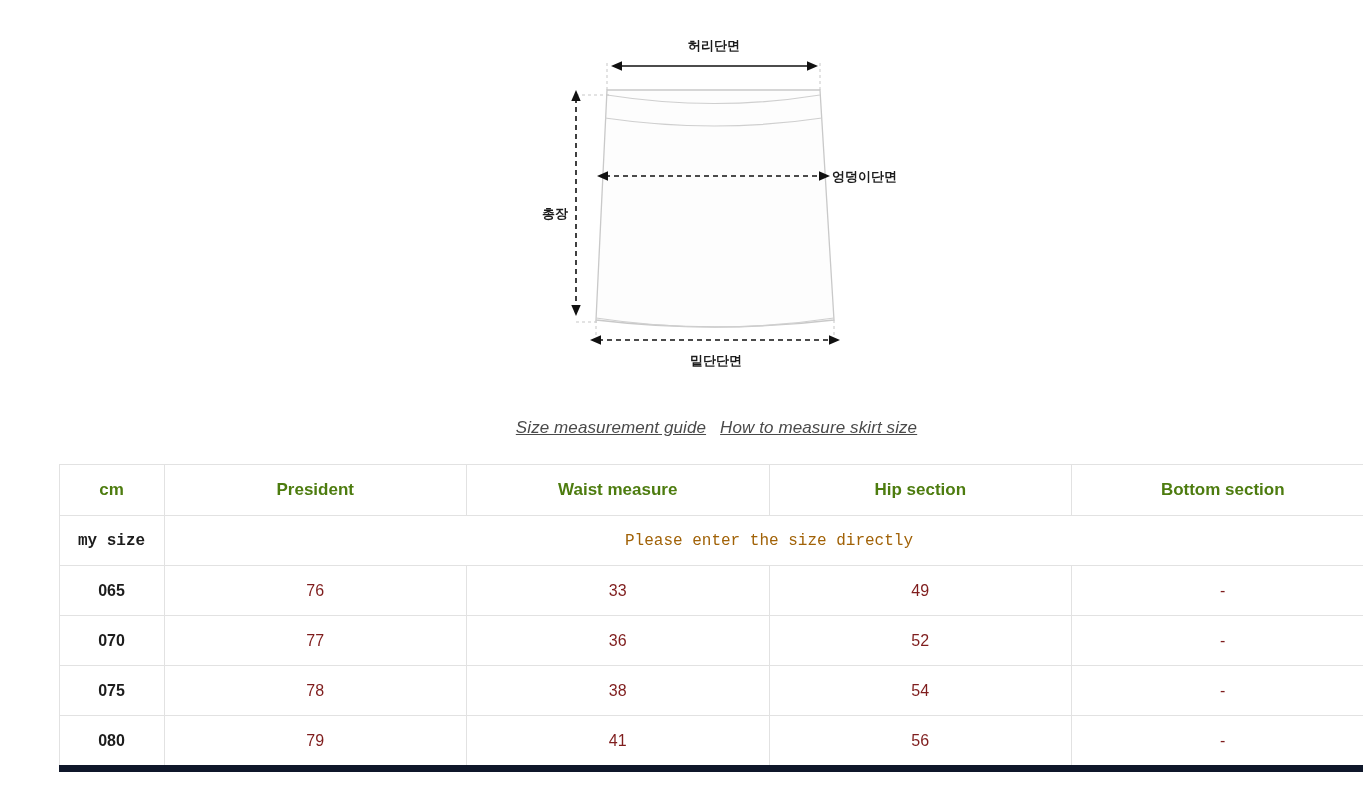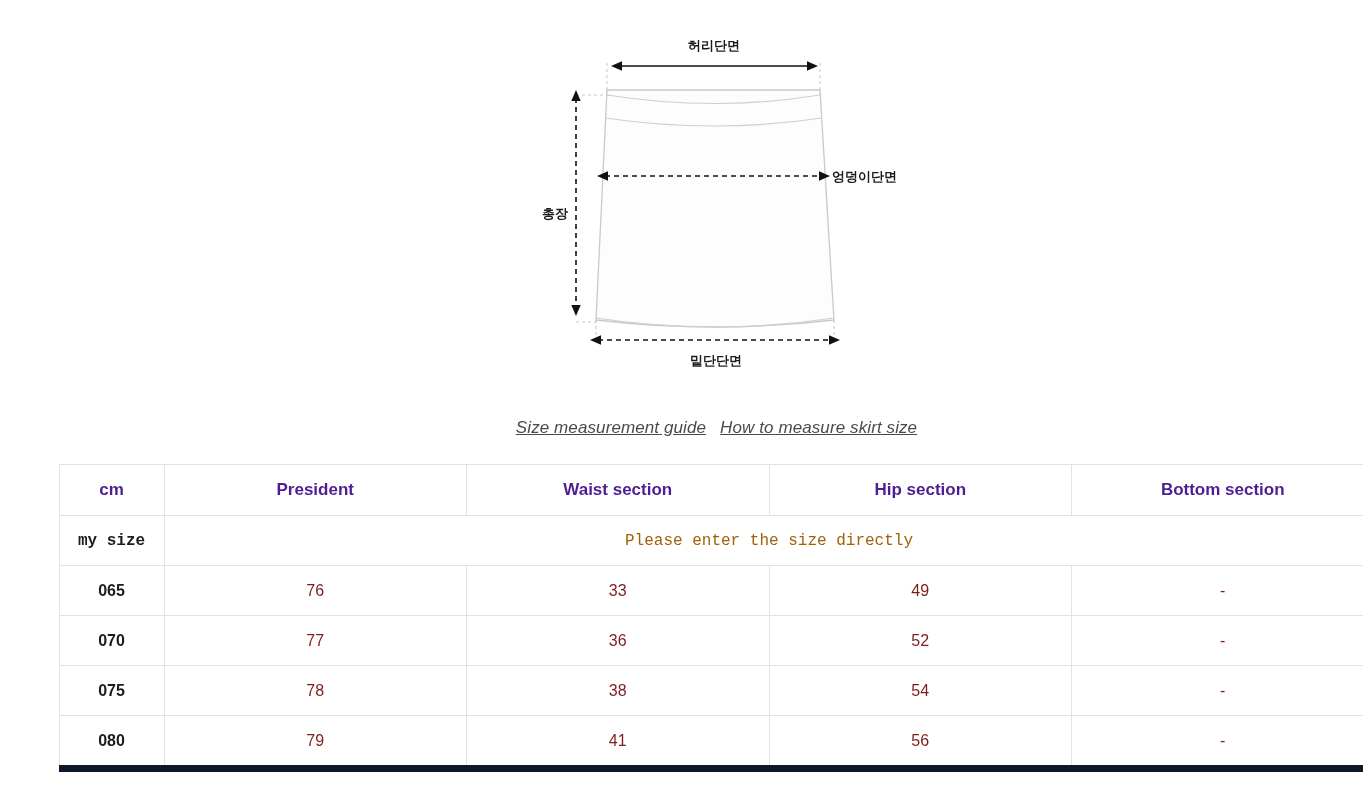--- a/index.html
+++ b/index.html
@@ -60,21 +60,21 @@
   .size-table th,
   .size-table td {
     border: 1px solid #e2e2e2;
     text-align: center;
     font-weight: normal;
     font-size: 16px;
     color: #a16207;
   }
   .size-table thead th {
     height: 48px;
-    color: #4c1d95;
+    color: #4d7c0f;
     font-size: 17px;
     font-weight: bold;
   }
   .size-table thead th.col-unit {
     width: 102px;
   }
   .size-table tbody td.row-label {
     height: 47px;
     color: #1c1c1c;
     font-size: 16px;
@@ -150,21 +150,21 @@
   <div class="links-row">
     <a class="guide-link" href="#">Size measurement guide</a>
     <a class="guide-link" href="#">How to measure skirt size</a>
   </div>
 
   <table class="size-table">
     <thead>
       <tr>
         <th class="col-unit">cm</th>
         <th>President</th>
-        <th>Waist section</th>
+        <th>Waist measure</th>
         <th>Hip section</th>
         <th>Bottom section</th>
       </tr>
     </thead>
     <tbody>
       <tr class="mysize-row">
         <td class="row-label">my size</td>
         <td colspan="4" class="mysize-note">Please enter the size directly</td>
       </tr>
 

